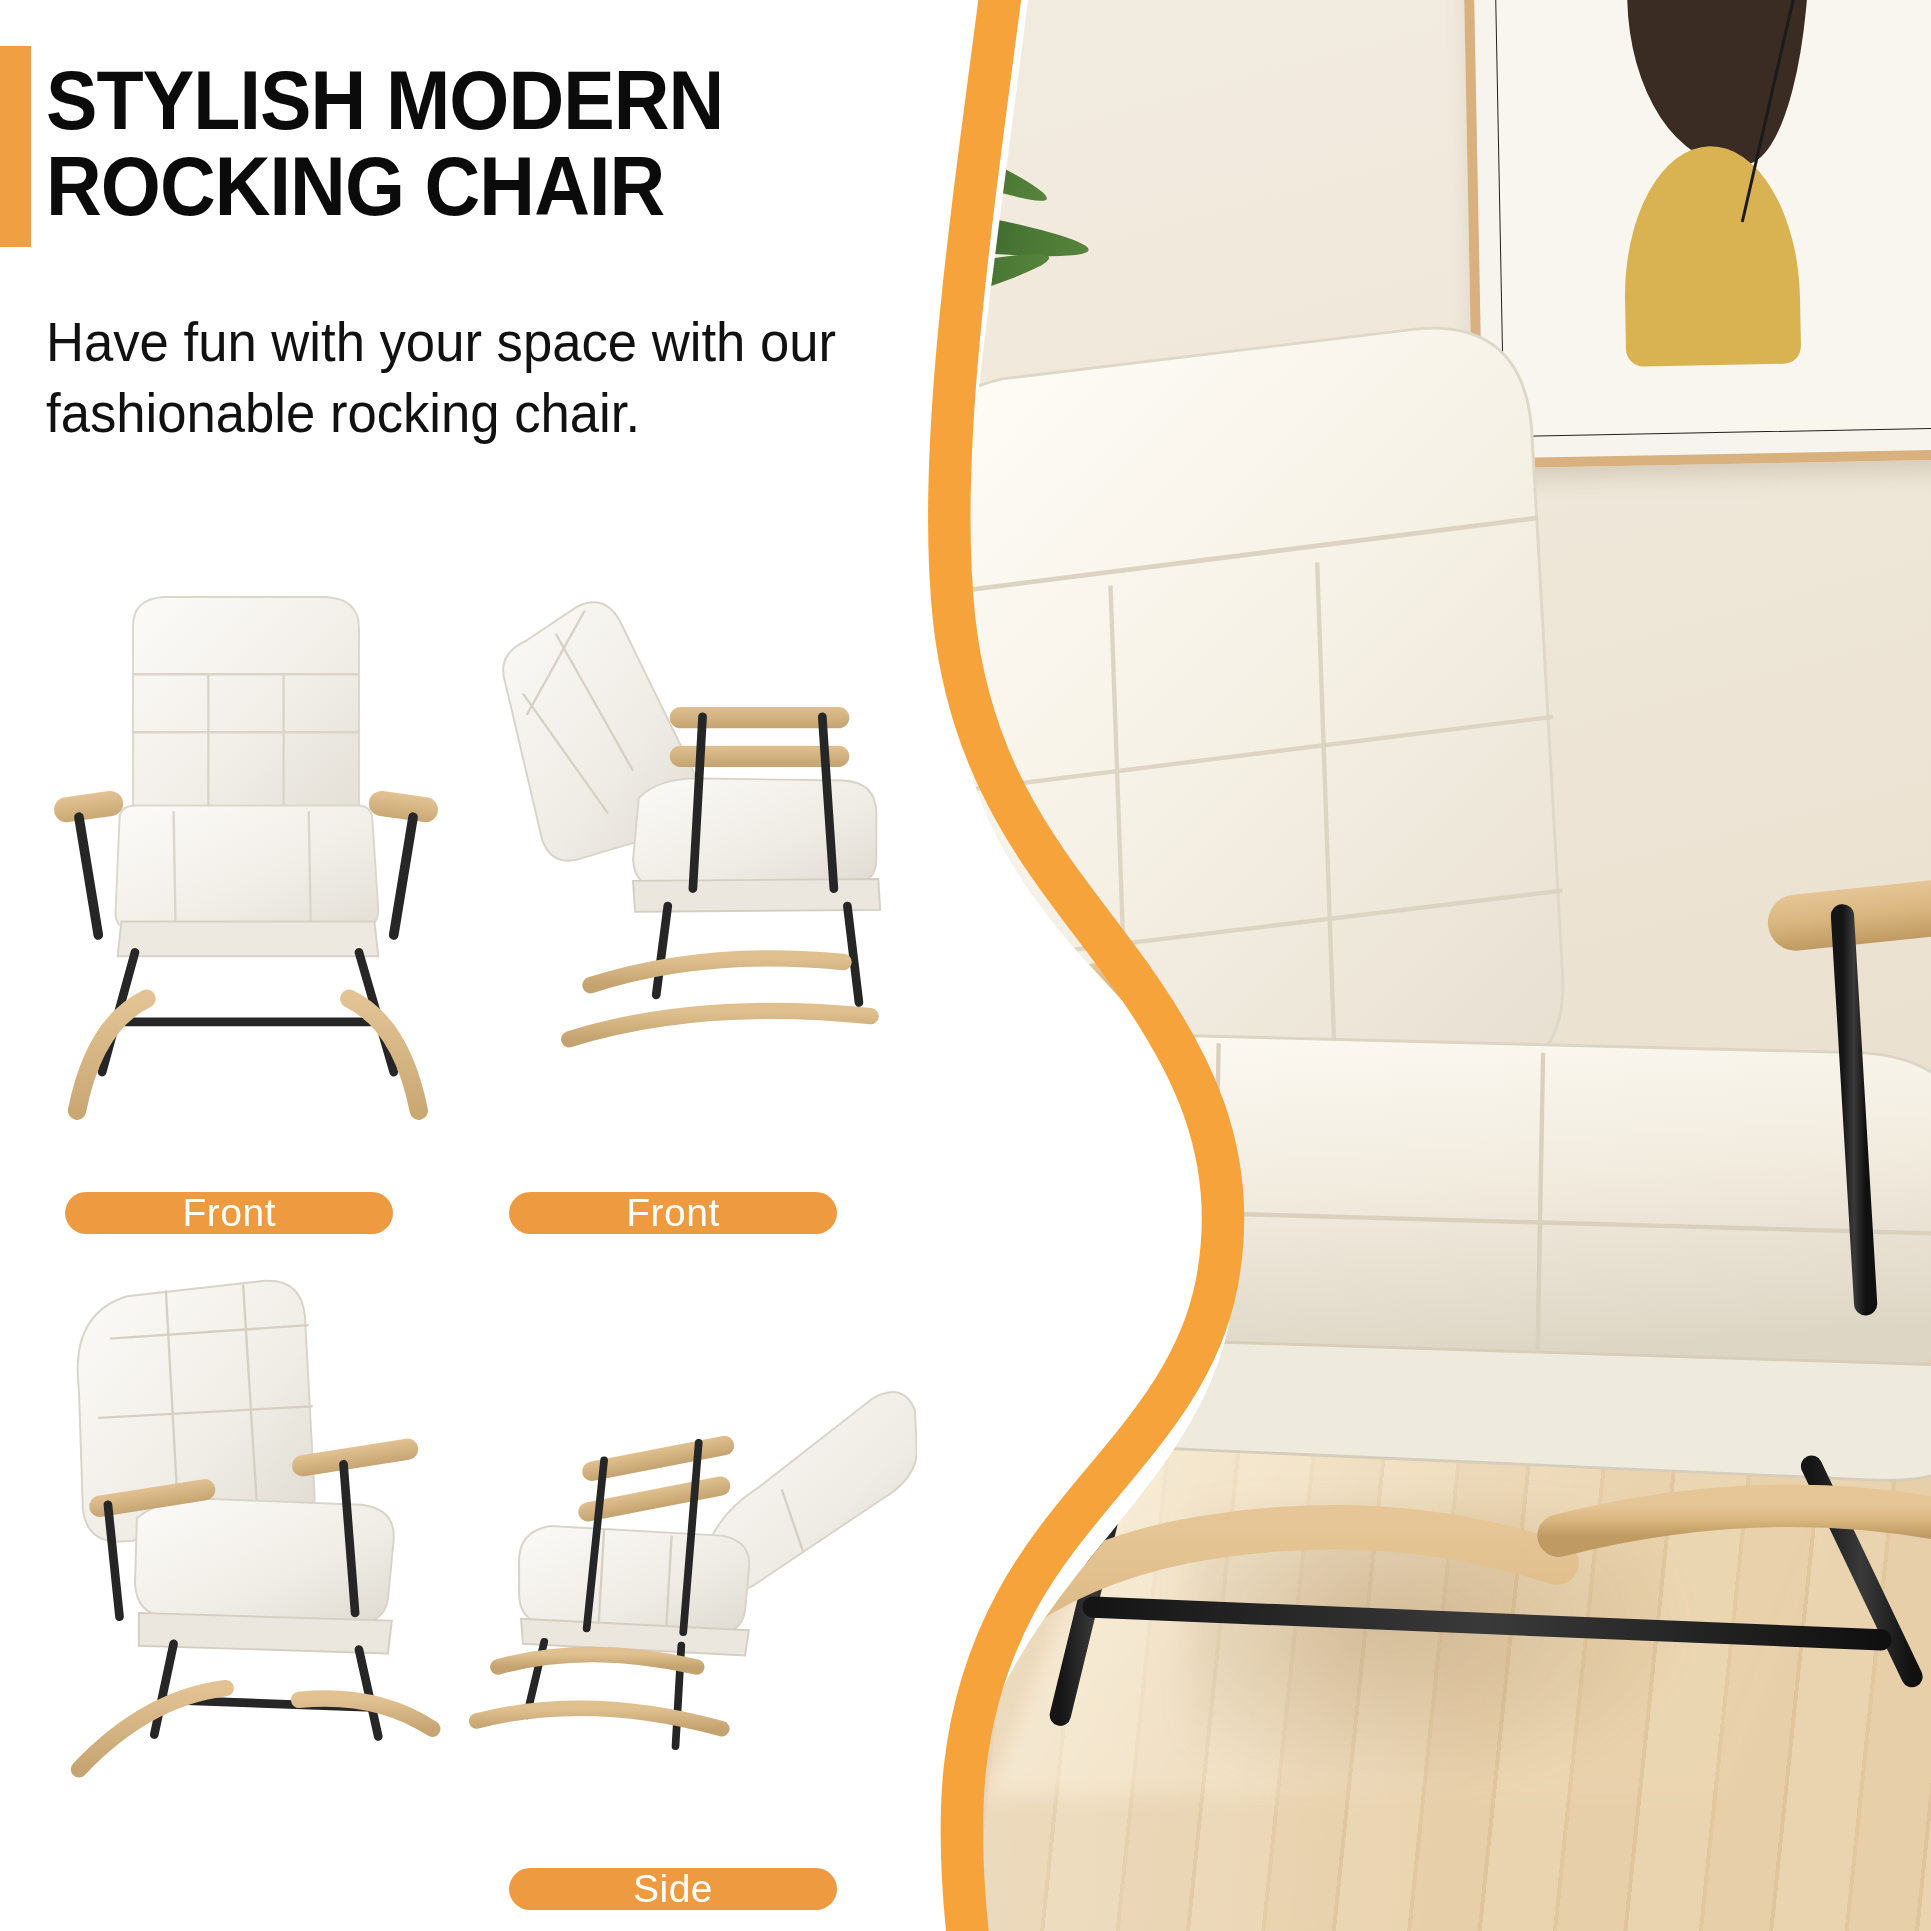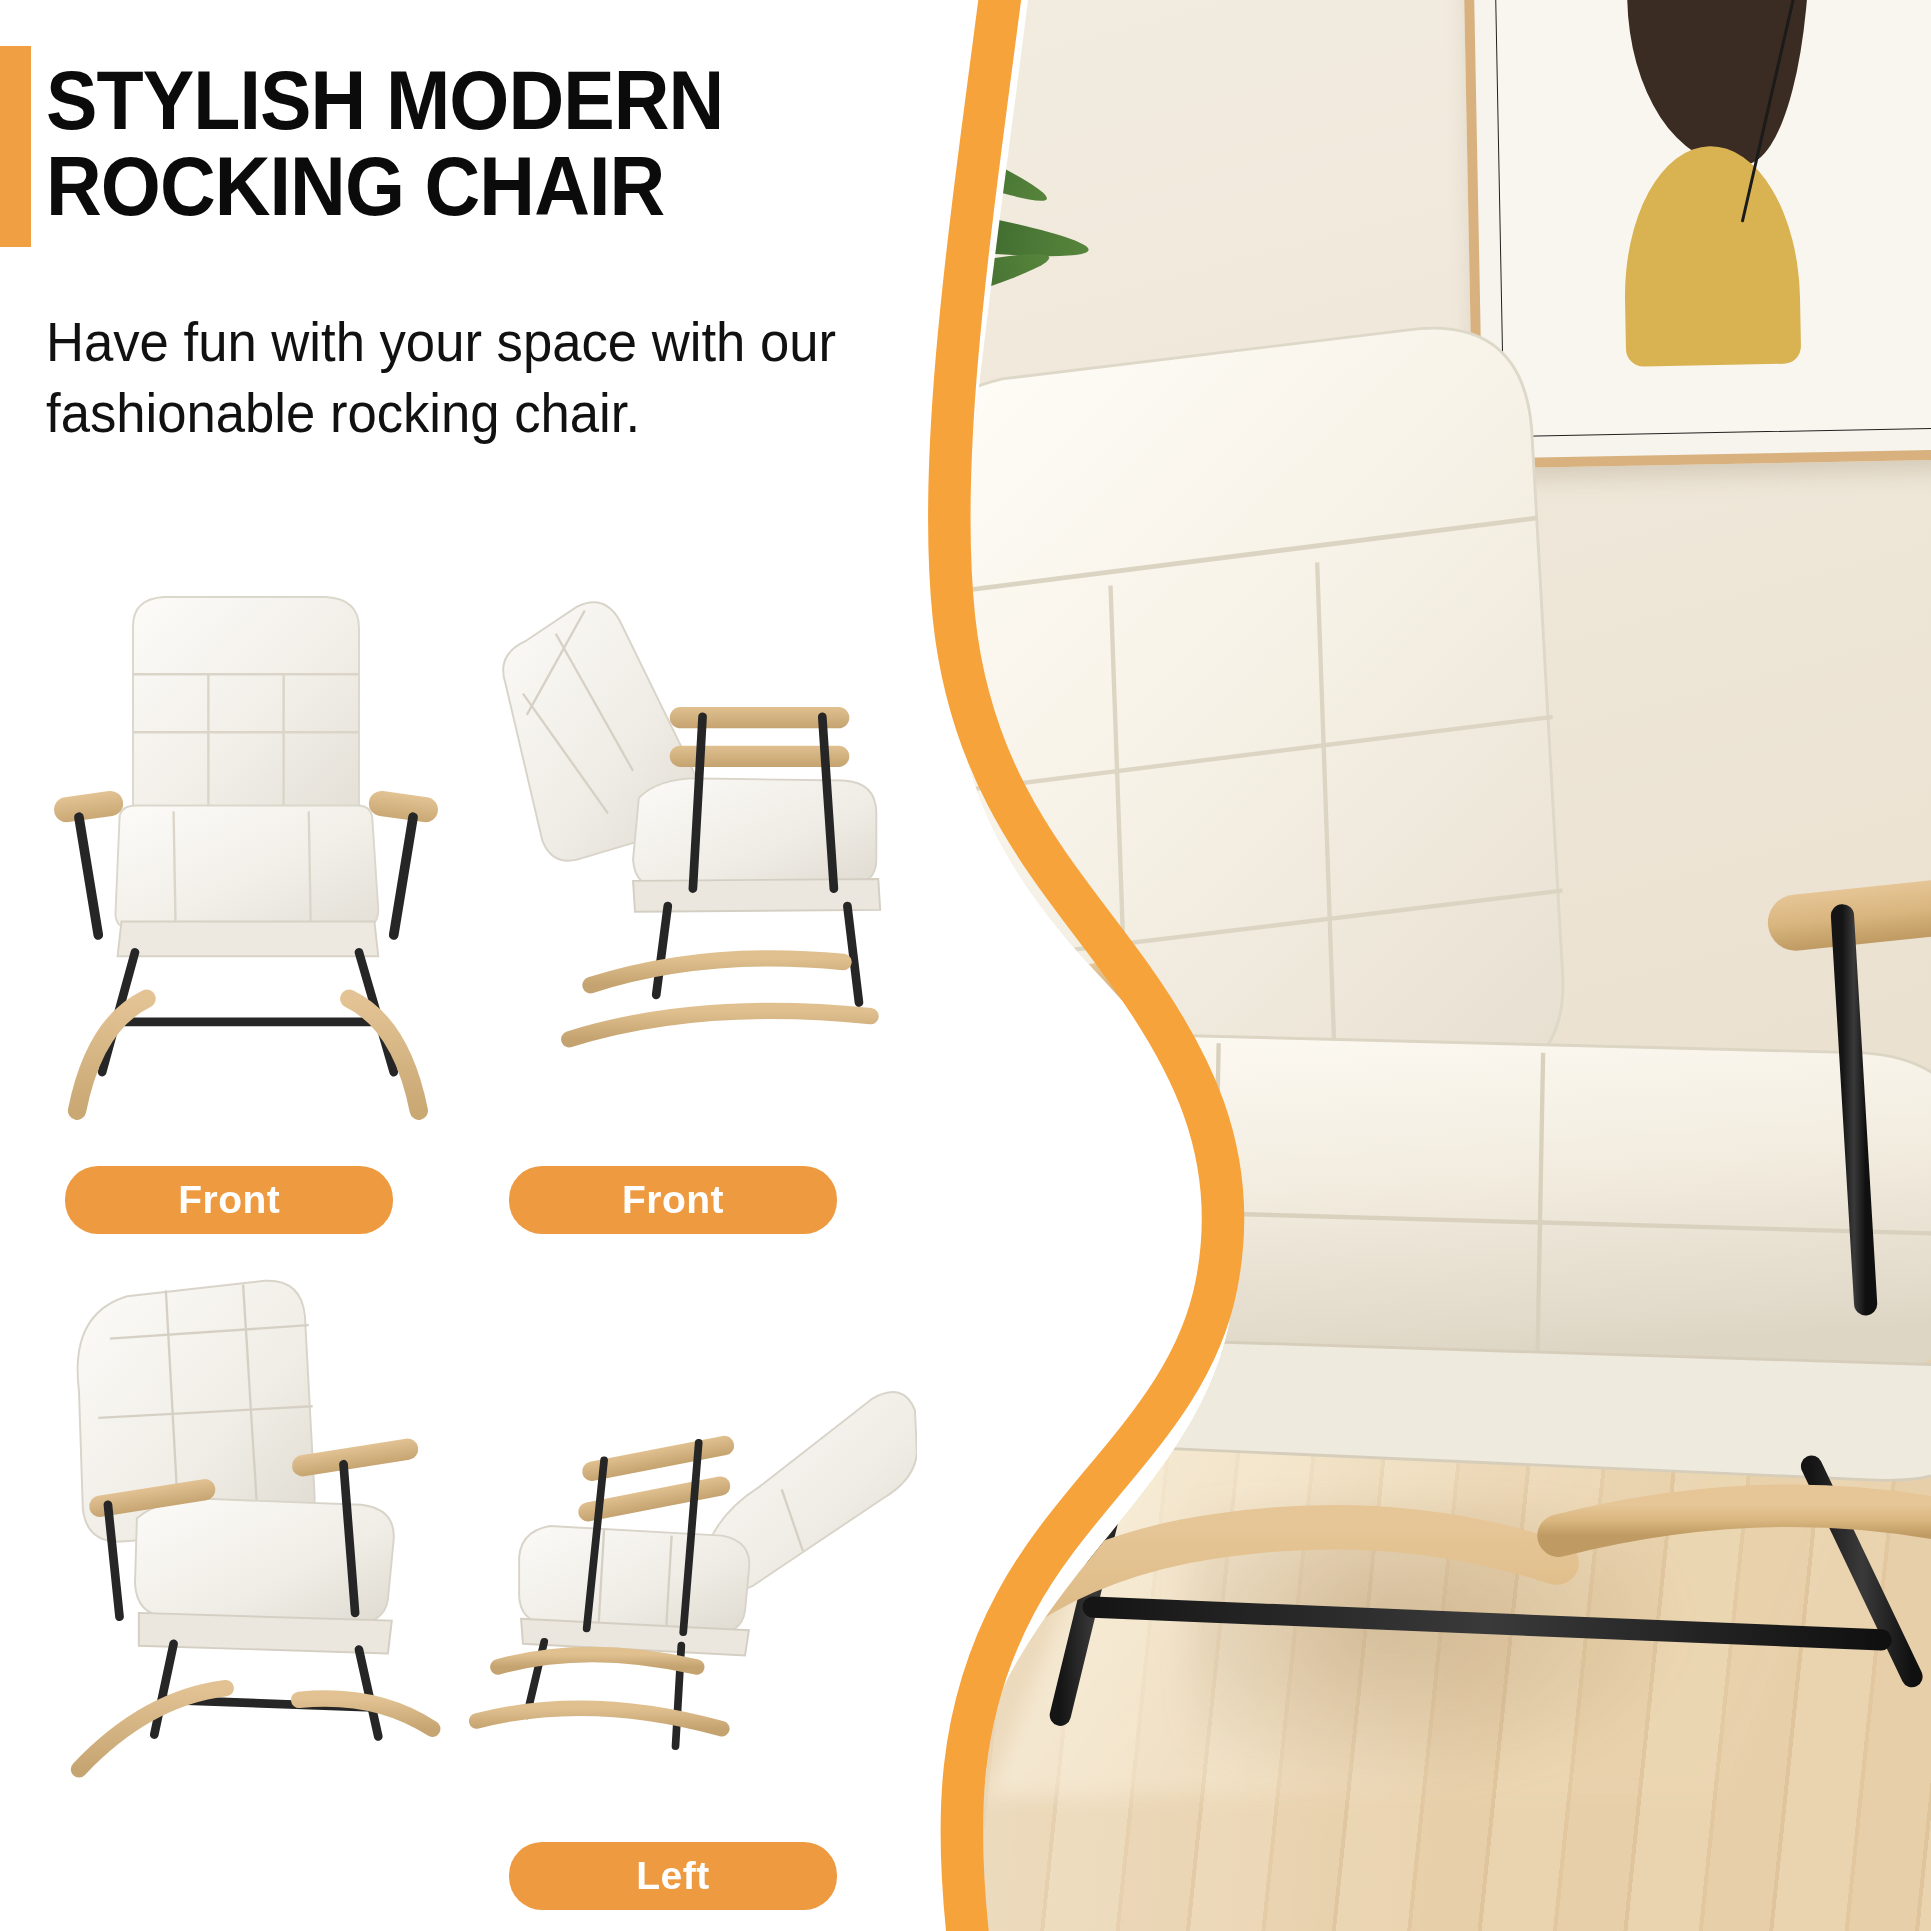--- a/index.html
+++ b/index.html
@@ -35,23 +35,23 @@
   
   .thumb-grid { position: absolute; left: 0; top: 570px; width: 966px; }
   .thumb-row { position: relative; height: 676px; }
   .thumb-cell { position: absolute; width: 454px; height: 676px; }
   .thumb-cell.c0 { left: 19.3px; }
   .thumb-cell.c1 { left: 463px; }
   .thumb-stage { position: absolute; left: 0; top: 0; width: 454px; height: 560px; }
 
   .badge {
     position: absolute; bottom: 11.6px;
-    height: 68px; width: 328px;
+    height: 42px; width: 328px;
     background: #EE9A41; border-radius: 33px;
-    color: #ffffff; font-size: 39px; font-weight: 700;
+    color: #ffffff; font-size: 39px; font-weight: 400;
     display: flex; align-items: center; justify-content: center;
     letter-spacing: 0.5px;
   }
   .thumb-cell.c0 .badge { left: 46px; }
   .thumb-cell.c1 .badge { left: 46px; }
 
   
   .right-stage {
     position: absolute; left: 898px; top: 0;
     width: 1033px; height: 1931px;
@@ -329,21 +329,21 @@
                 <path d="M146 222 L128 396"></path>
                 <path d="M244 204 L228 400"></path>
                 <path d="M84 410 L66 486"></path>
                 <path d="M226 414 L220 518"></path>
               </g>
 
               <path d="M36 436 Q128 410 242 436" stroke="url(#wd4)" stroke-width="16" fill="none" stroke-linecap="round"></path>
               <path d="M14 492 Q130 462 268 500" stroke="url(#wd4)" stroke-width="16" fill="none" stroke-linecap="round"></path>
             </svg>
           </div>
-          <div class="badge">Left</div>
+          <div class="badge">Side</div>
         </div>
       </div>
 
     </div>
   </div>
 
   <div class="right-stage">
 
     <div class="photo-wrap">
       <div class="scene">

